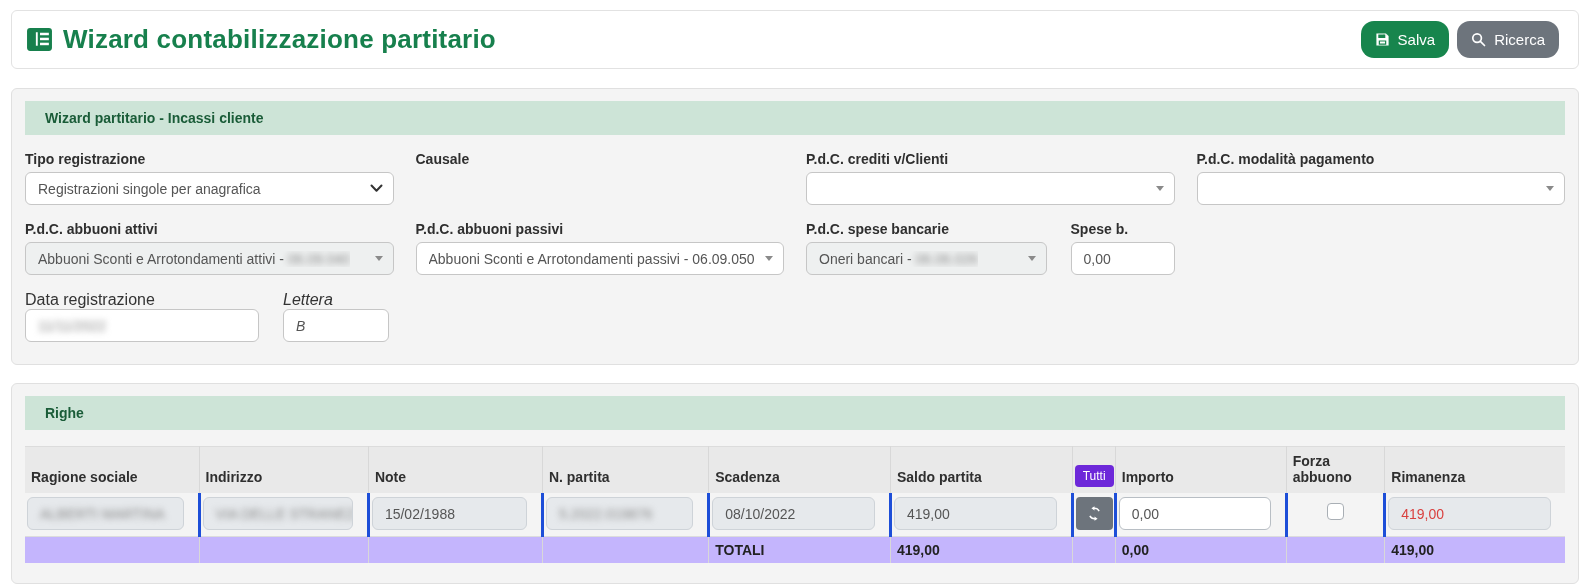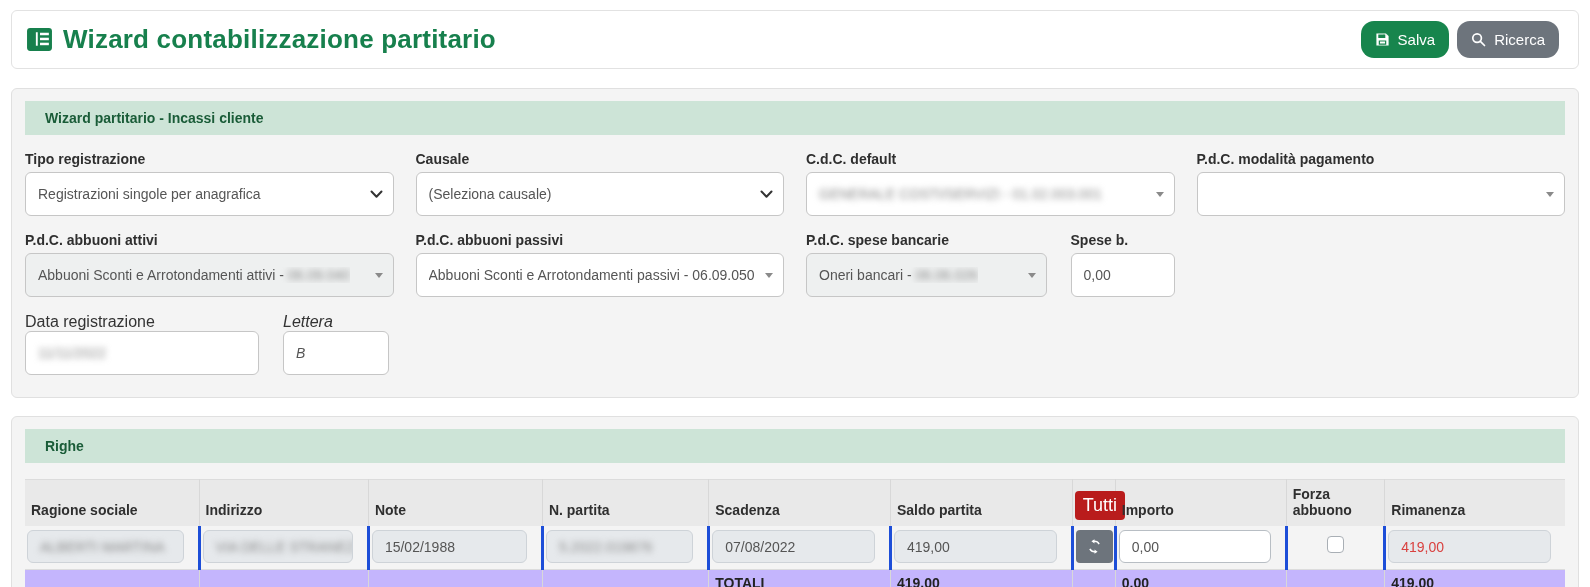--- a/index.html
+++ b/index.html
@@ -30,21 +30,21 @@
   }
   .panel-header {
     background:#cde4d7; border-radius:0; color:#1a5c38; font-weight:bold;
     font-size:14px; padding:9px 20px; margin-bottom:16px;
   }
 
   
   .form-grid { display:grid; grid-template-columns:repeat(4,1fr); column-gap:22px; row-gap:16px; padding:0 0 2px 0; }
   .fld label { display:block; font-size:14px; font-weight:600; color:#2f2f2f; margin-bottom:5px; }
   .sel, .txt {
-    height:44px; background:#fff; border:1px solid #c6c6c6; border-radius:6px;
+    height:33px; background:#fff; border:1px solid #c6c6c6; border-radius:6px;
     display:flex; align-items:center; justify-content:space-between;
     padding:0 10px 0 12px; font-size:14px; color:#555;
   }
   .txt { display:flex; align-items:center; }
   .sel.disabled { background:#eef0f0; }
   .chev-native { flex:0 0 auto; }
   .tri { width:0; height:0; border-left:4px solid transparent; border-right:4px solid transparent; border-top:5px solid #8a8a8a; flex:0 0 auto; }
   .selval { overflow:hidden; white-space:nowrap; text-overflow:ellipsis; }
   .blur { filter:blur(3px); color:#8a8a8a; }
   .split { display:flex; gap:24px; }
@@ -62,22 +62,22 @@
   tbody td { padding:4px 14px 6px 2px; border-right:3px solid #1d4ed8; }
   tbody td:last-child { border-right:none; }
   .cell-input {
     width:100%; height:33px; border-radius:6px; border:1px solid #ced3d8;
     background:#e6e9ec; color:#555; font-size:14px; display:flex; align-items:center;
     padding:0 12px; white-space:nowrap; overflow:hidden;
   }
   .cell-input.editable { background:#fff; border:1px solid #b8bec4; }
   .cell-input.red { color:#d9413f; }
   .btn-tutti {
-    background:#b91c1c; color:#fff; border:none; border-radius:4px;
-    font-size:18px; padding:4px 8px; cursor:pointer; margin-bottom:2px;
+    background:#6d28d9; color:#fff; border:none; border-radius:4px;
+    font-size:12px; padding:4px 8px; cursor:pointer; margin-bottom:2px;
     font-family:"Liberation Sans", sans-serif;
   }
   .btn-refresh {
     width:37px; height:33px; background:#6d747c; border:none; border-radius:4px;
     display:flex; align-items:center; justify-content:center; cursor:pointer;
   }
   .checkbox {
     width:17px; height:17px; background:#fff; border:1px solid #a9afb5; border-radius:4px;
     display:inline-block; cursor:pointer;
   }
@@ -129,31 +129,25 @@
       <label>Tipo registrazione</label>
       <div class="sel">
         <span class="selval">Registrazioni singole per anagrafica</span>
         <svg class="chev-native" width="13" height="9" viewBox="0 0 13 9">
             <polyline points="1.5,1.5 6.5,6.8 11.5,1.5" fill="none" stroke="#333" stroke-width="2" stroke-linecap="round" stroke-linejoin="round"></polyline>
           </svg>
       </div>
     </div>
     <div class="fld">
       <label>Causale</label>
+    </div>
+    <div class="fld">
+      <label>P.d.C. crediti v/Clienti</label>
       <div class="sel">
-        <span class="selval">(Seleziona causale)</span>
-        <svg class="chev-native" width="13" height="9" viewBox="0 0 13 9">
-            <polyline points="1.5,1.5 6.5,6.8 11.5,1.5" fill="none" stroke="#333" stroke-width="2" stroke-linecap="round" stroke-linejoin="round"></polyline>
-          </svg>
-      </div>
-    </div>
-    <div class="fld">
-      <label>C.d.C. default</label>
-      <div class="sel">
-        <span class="selval blur">GENERALE COSTI/SERVIZI - 01.02.003.001</span>
+        <span class="selval"></span>
         <span class="tri"></span>
       </div>
     </div>
 
     <div class="fld">
       <label>P.d.C. modalità pagamento</label>
       <div class="sel">
         <span class="selval"></span>
         <span class="tri"></span>
       </div>
@@ -256,21 +250,21 @@
               <span>15/02/1988</span>
             </div>
         </td>
         <td>
           <div class="cell-input">
               <span class="blur">5.2022.019876</span>
             </div>
         </td>
         <td>
           <div class="cell-input">
-              <span>07/08/2022</span>
+              <span>08/10/2022</span>
             </div>
         </td>
         <td>
           <div class="cell-input">
               <span>419,00</span>
             </div>
         </td>
         <td style="padding-right:4px;">
           <button class="btn-refresh">
             <svg width="15" height="15" viewBox="0 0 16 16" fill="#fff">

